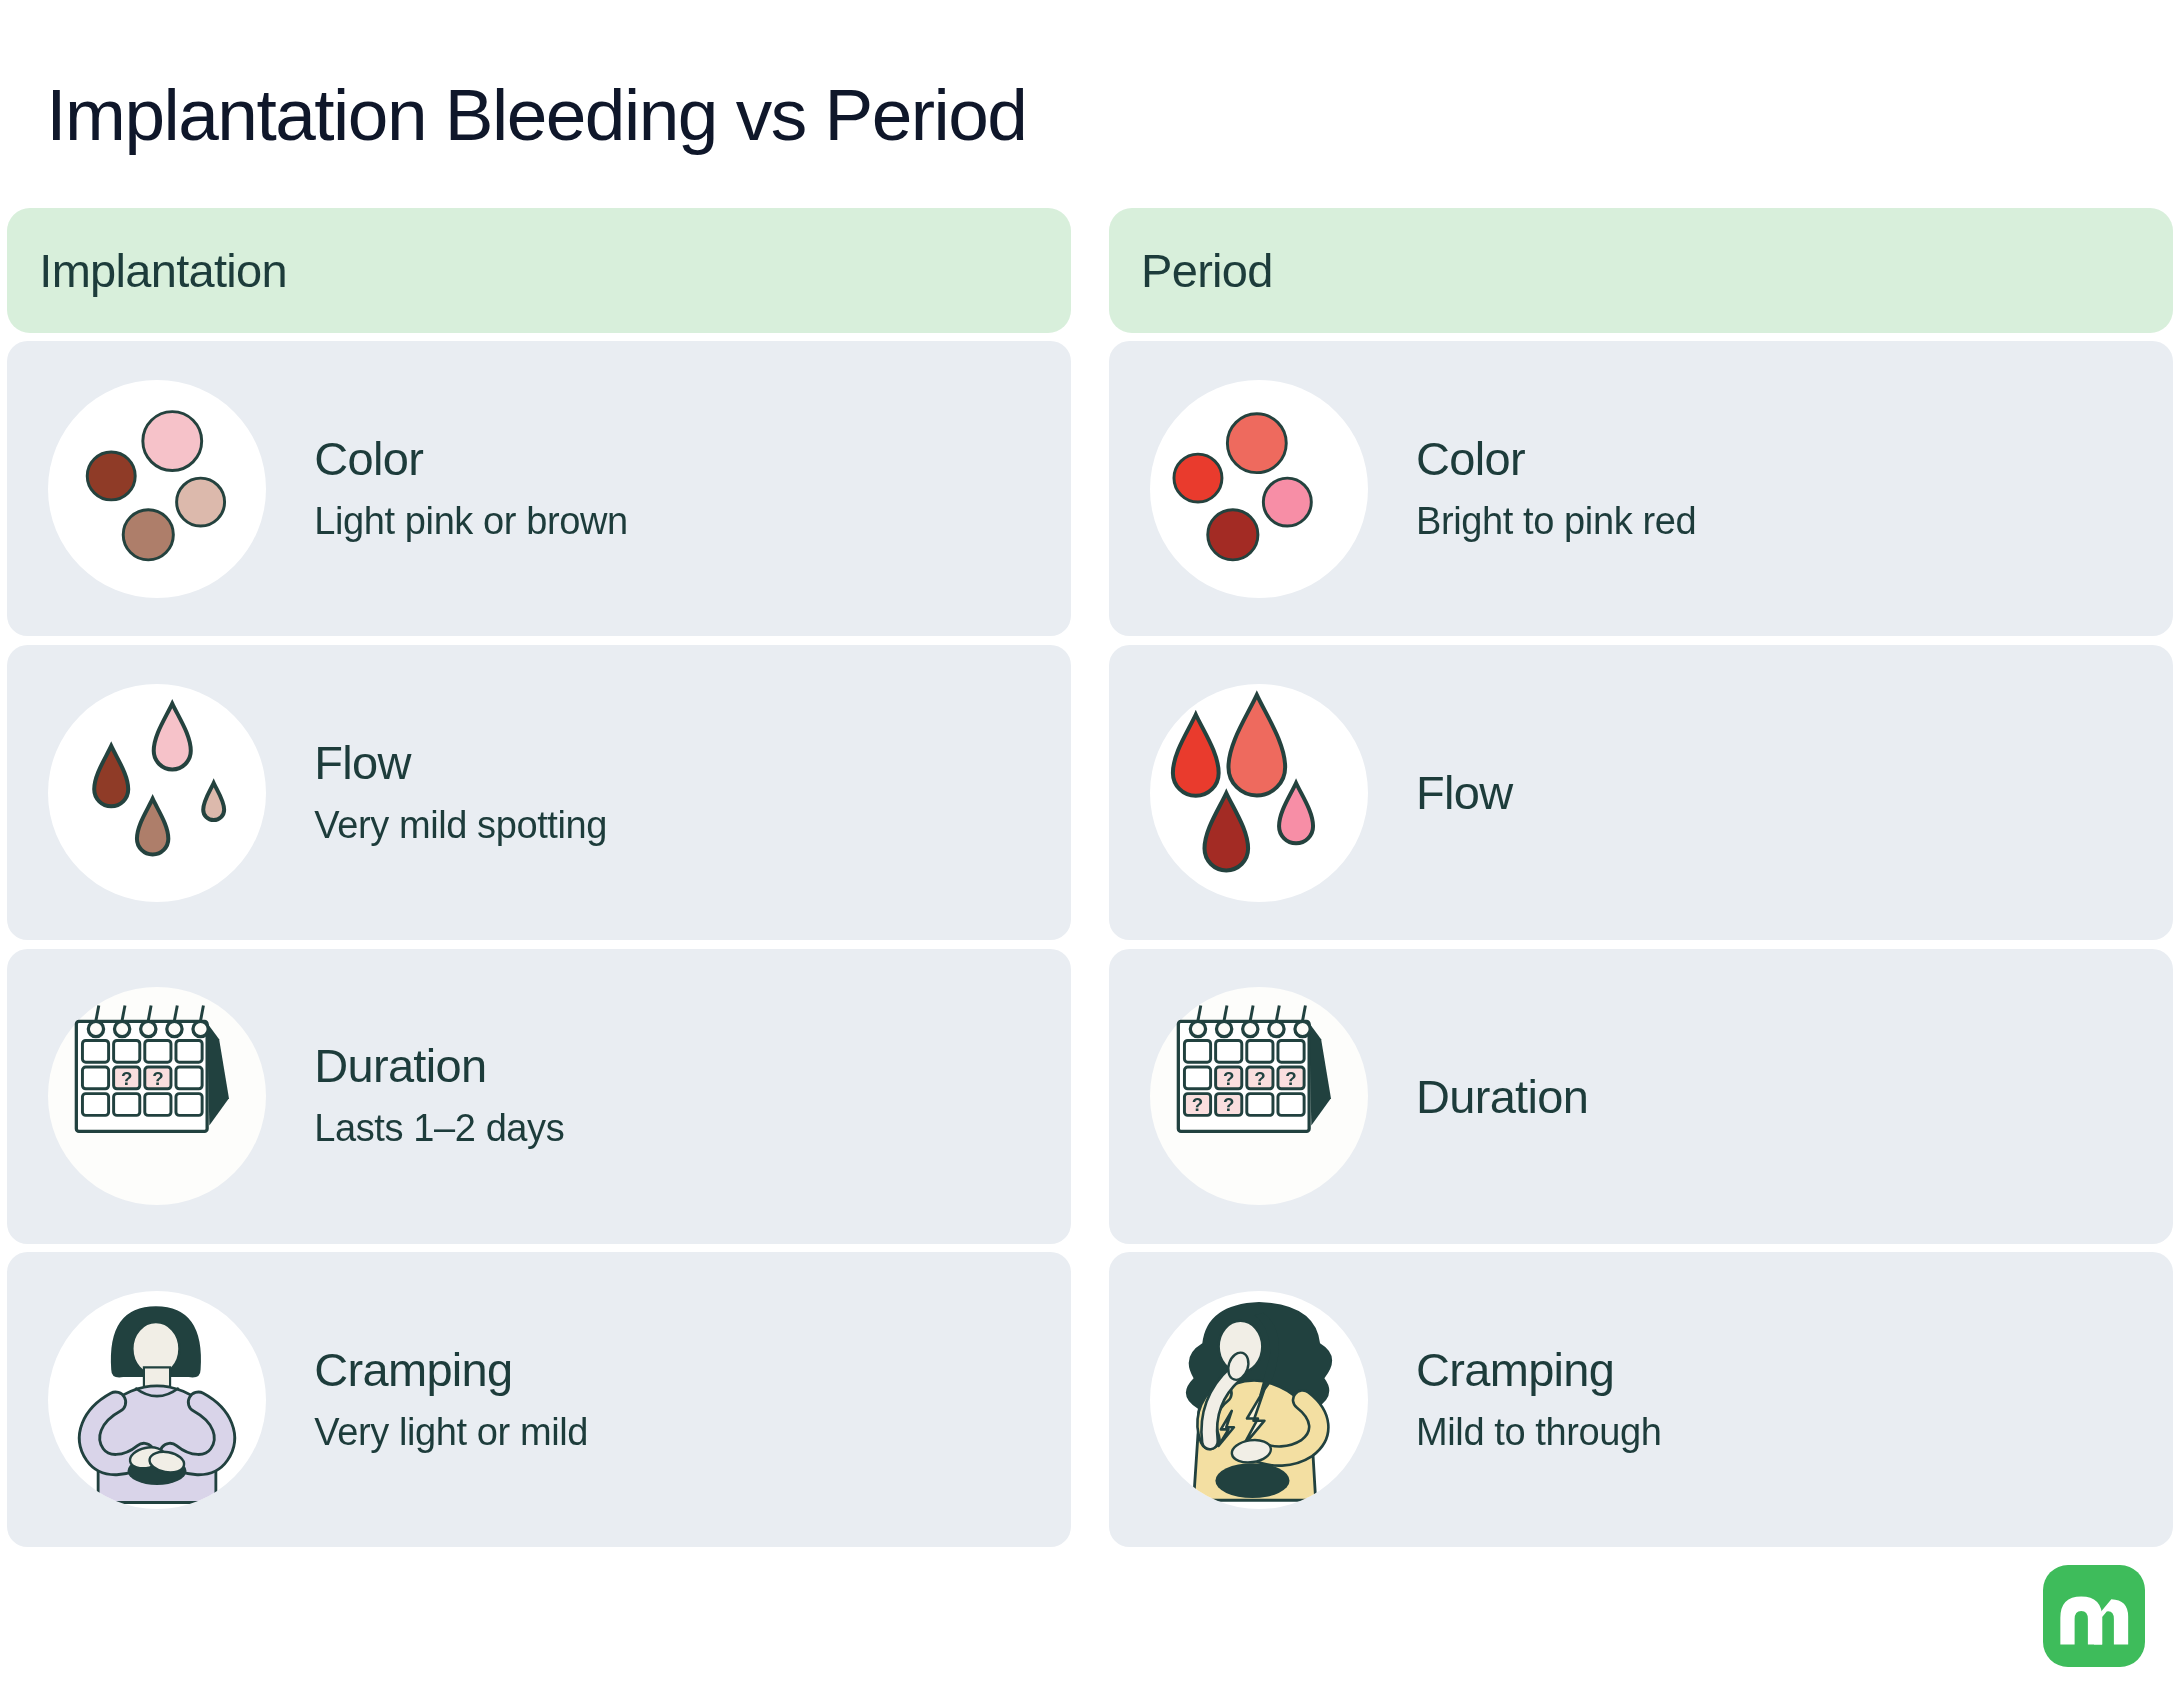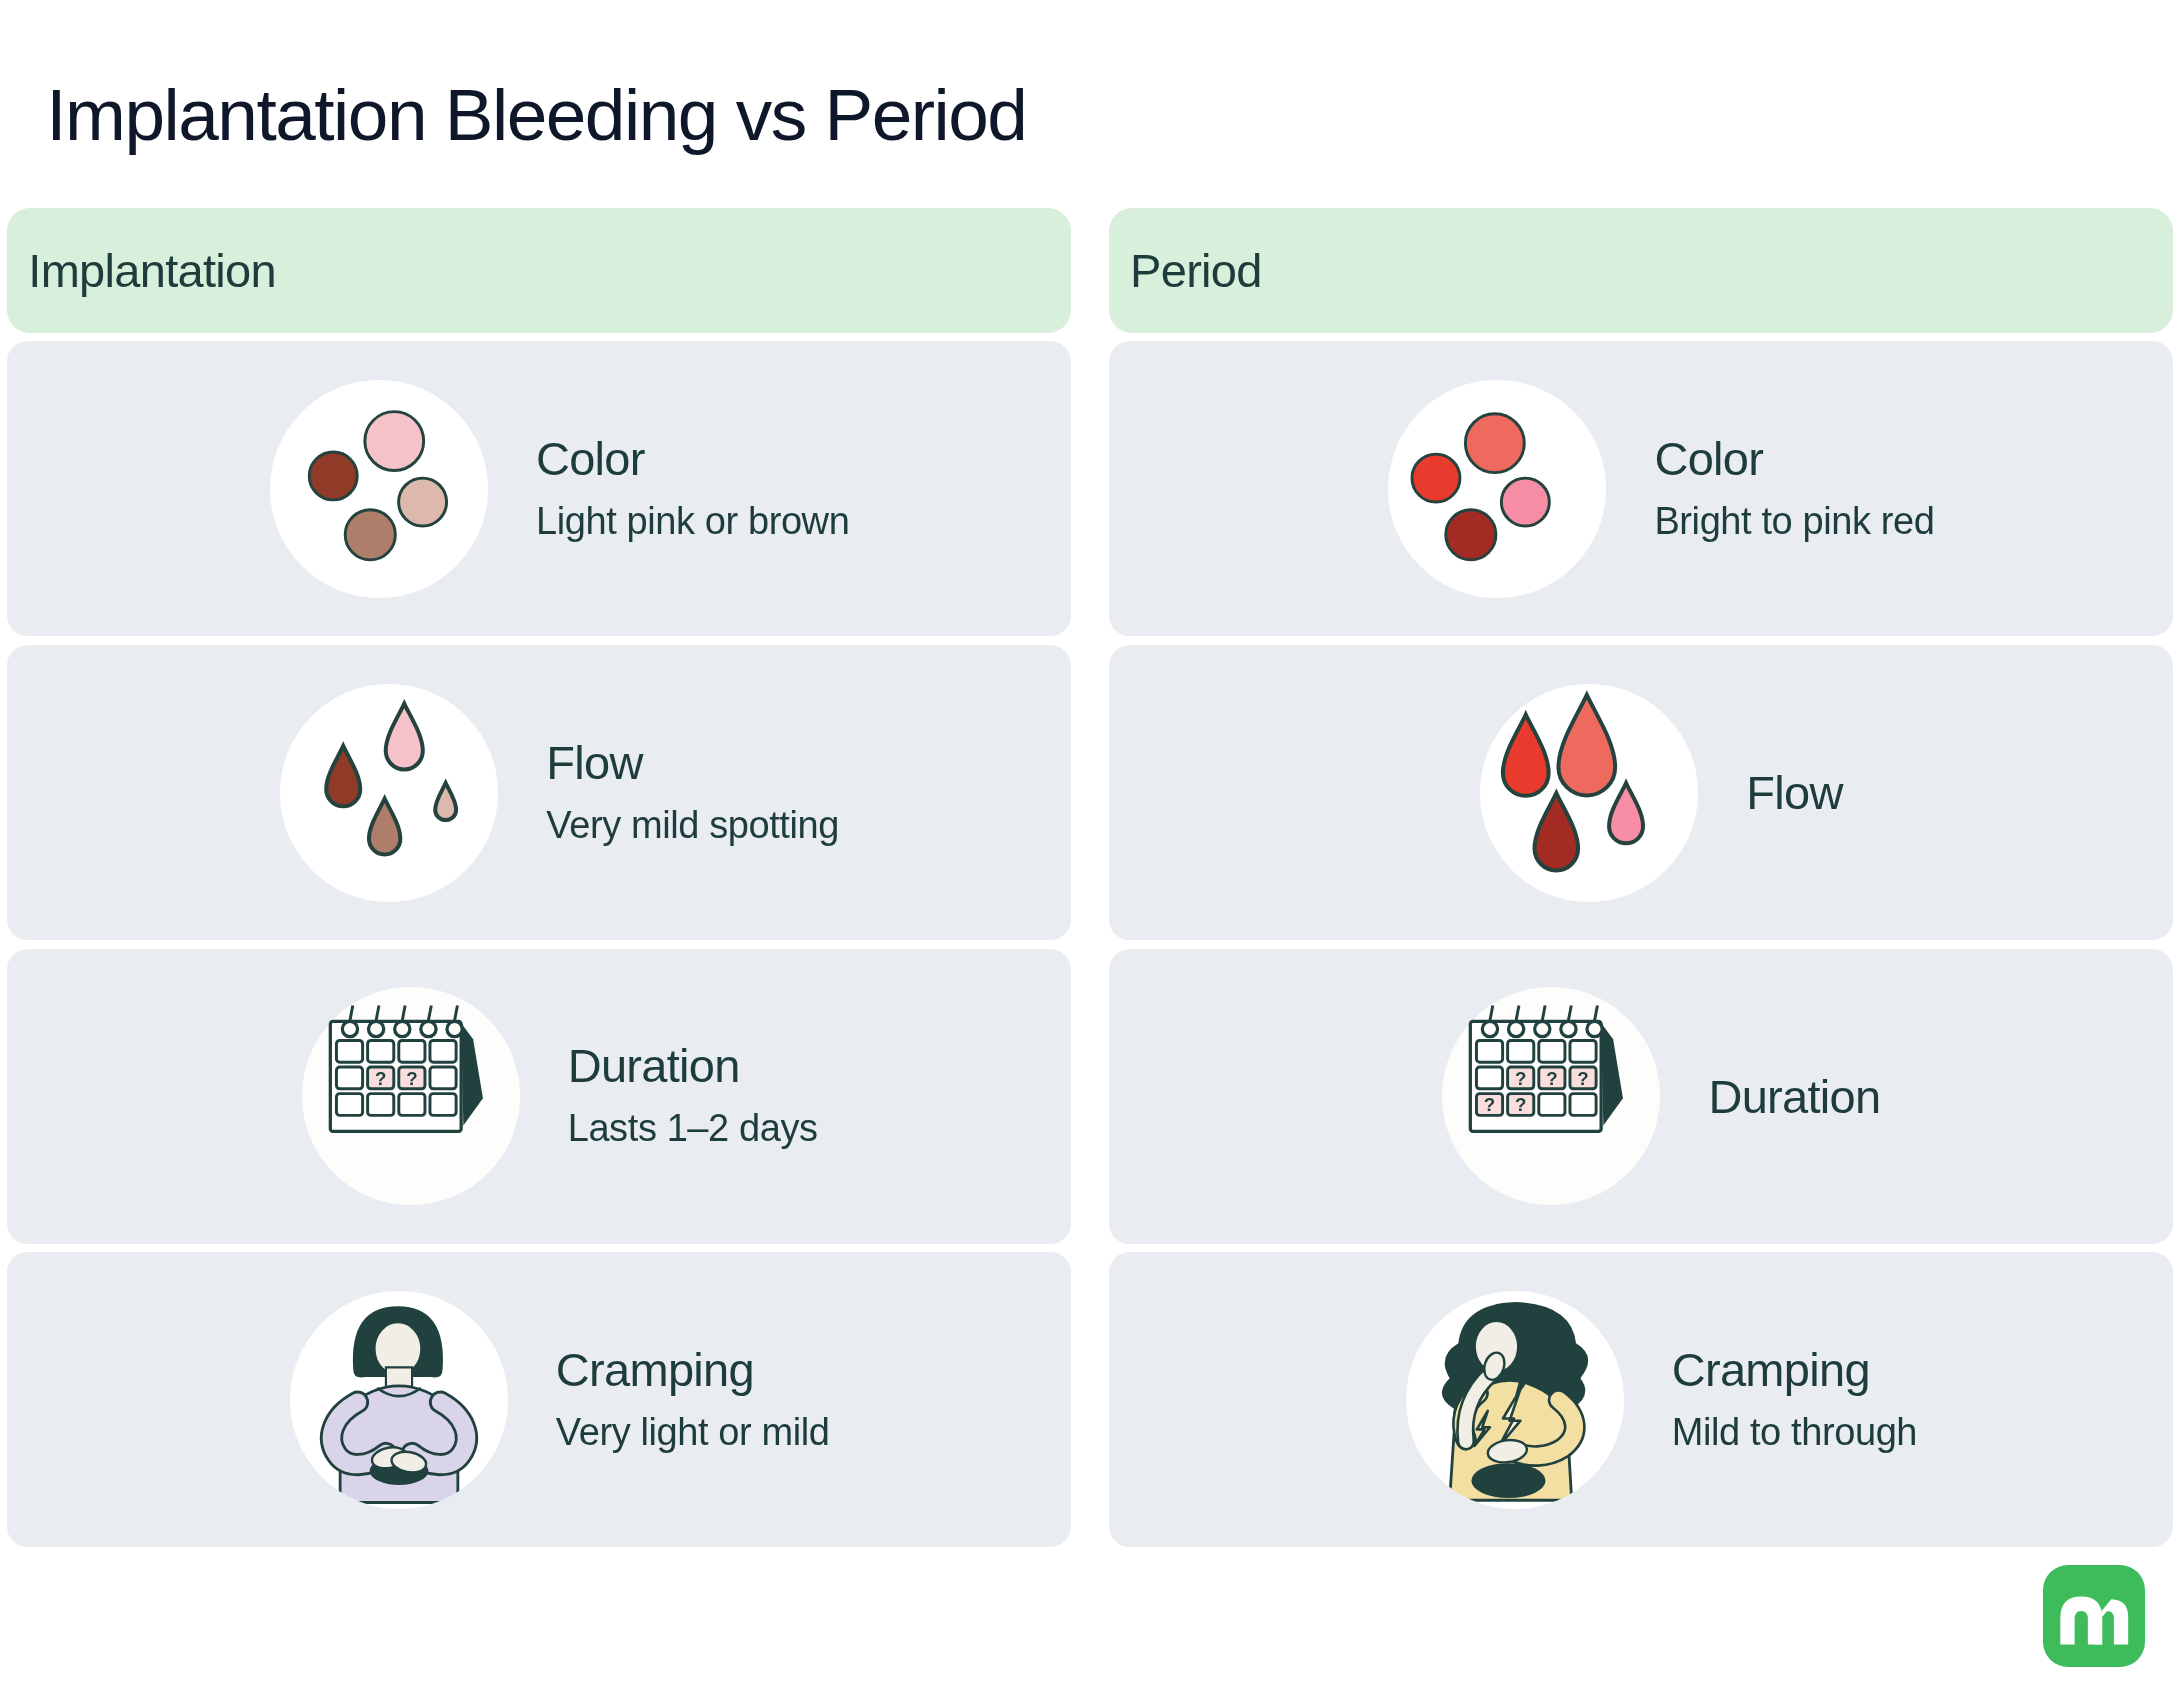--- a/index.html
+++ b/index.html
@@ -25,35 +25,34 @@
     display:grid;
     grid-template-columns:1fr 1fr;
     column-gap:38px;
   }
   .col{display:flex;flex-direction:column;row-gap:8.7px;}
   .header-card{
     height:125px;
     border-radius:23px;
     background:#d8efdb;
     display:flex;align-items:center;
-    padding-left:21px;
+    padding-left:32px;
     box-sizing:border-box;
   }
   .header-card .header-label{
     font-size:47px;font-weight:500;letter-spacing:-0.7px;color:#1d3c3b;
   }
   .row-card{
     height:295px;
     border-radius:20.4px;
     background:#e9edf2;
     display:flex;align-items:center;
     padding-left:41px;
     box-sizing:border-box;
     gap:48px;
-    justify-content:center;
   }
   .icon-circle{width:218px;height:218px;flex:0 0 auto;display:block;}
   .row-text{display:flex;flex-direction:column;row-gap:19px;}
   .row-title{font-size:47px;font-weight:500;letter-spacing:-0.7px;line-height:1;}
   .row-desc{font-size:38px;font-weight:400;letter-spacing:-0.4px;line-height:1.1;}
   .brand-logo{
     position:absolute;right:38px;bottom:36px;
     width:102px;height:102px;border-radius:25px;
     background:#3ebc5b;
   }

